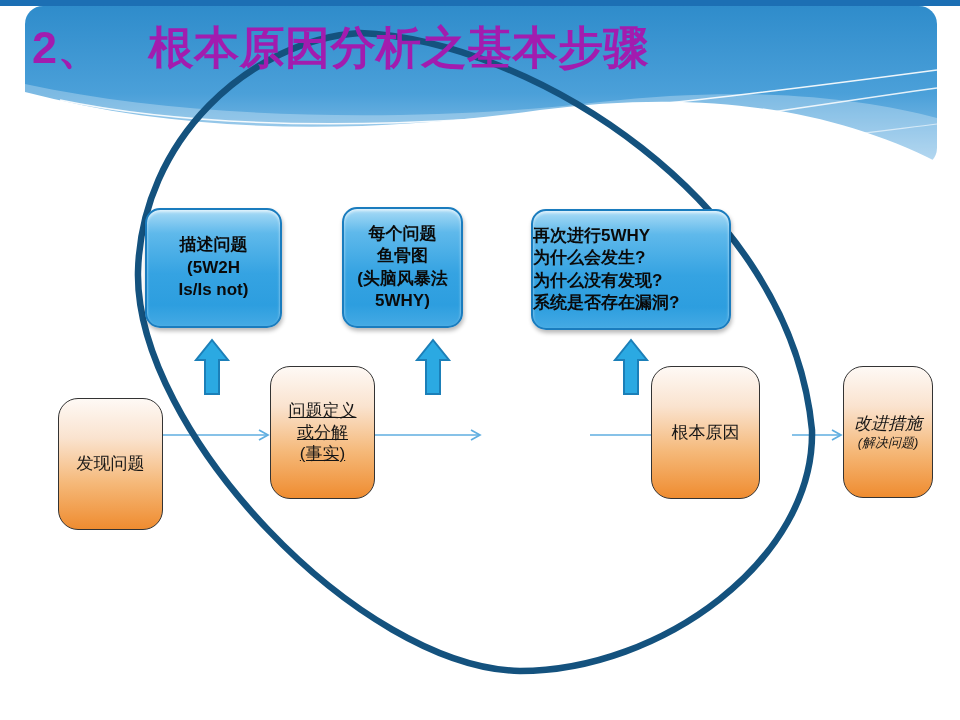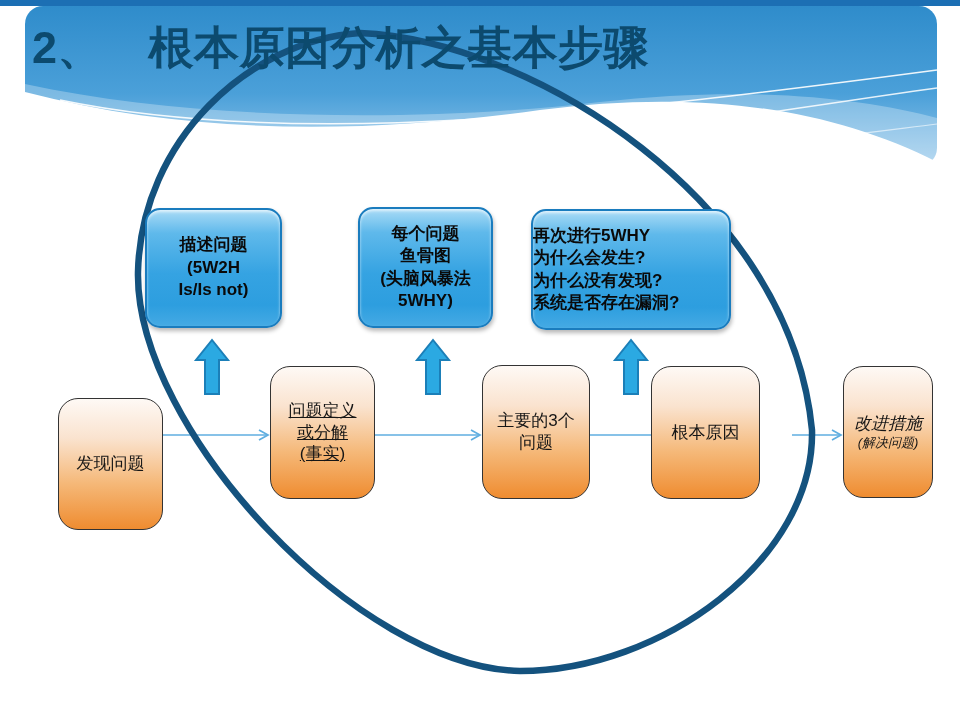--- a/index.html
+++ b/index.html
@@ -4,21 +4,21 @@
 <style>
   html,body { margin:0; padding:0; background:#888; }
   .slide {
     position:relative; width:960px; height:720px; background:#ffffff;
     overflow:hidden; font-family:"Liberation Sans", sans-serif;
     margin:0 auto;
   }
   .layer { position:absolute; left:0; top:0; }
   .title {
     position:absolute; left:32px; top:22px; z-index:5;
-    font-size:45px; line-height:1.15; font-weight:600; color:#0c4a6e;
+    font-size:45px; line-height:1.15; font-weight:600; color:#a21caf;
     white-space:pre; letter-spacing:0.5px;
   }
   .callout {
     position:absolute; z-index:6; box-sizing:border-box;
     border:2px solid #1A7CBE; border-radius:15px;
     background:linear-gradient(180deg,#A9DBF6 0%,#5FB9EB 20%,#35A3E2 55%,#2D9EDF 82%,#45AAE4 100%);
     box-shadow:1px 3px 4px rgba(0,0,0,.28), inset 0 2px 3px rgba(255,255,255,.65);
     display:flex; align-items:center; justify-content:center;
     font-weight:bold; font-size:17px; line-height:1.32; color:#0a0a0a;
     white-space:pre-line; text-align:center;
@@ -87,45 +87,41 @@
       <path transform="translate(433,0)" d="M-7,394 L-7,360 L-16,360 L0,340 L16,360 L7,360 L7,394 Z"></path>
       <path transform="translate(631,0)" d="M-7,394 L-7,360 L-16,360 L0,340 L16,360 L7,360 L7,394 Z"></path>
     </g>
   </svg>
 
   <div class="callout" style="left:145px; top:208px; width:137px; height:120px;">
     <span>描述问题
 (5W2H
 Is/Is not)</span>
   </div>
-  <div class="callout" style="left:358px; top:207px; width:135px; height:121px;">
+  <div class="callout" style="left:342px; top:207px; width:121px; height:121px;">
     <span>每个问题
 鱼骨图
 (头脑风暴法
 5WHY)</span>
   </div>
   <div class="callout align-left" style="left:531px; top:209px; width:200px; height:121px;">
     <span>再次进行5WHY
 为什么会发生?
 为什么没有发现?
 系统是否存在漏洞?</span>
   </div>
 
   <div class="step" style="left:58px; top:366px; width:105px; height:132px;margin-top:32px;">
     <span>发现问题</span>
   </div>
   <div class="step" style="left:270px; top:366px; width:105px; height:133px;text-decoration:underline;">
     <span>问题定义
 或分解
 (事实)</span>
   </div>
-  <div class="step" style="left:482px; top:365px; width:108px; height:134px;">
-    <span>主要的3个
-问题</span>
-  </div>
   <div class="step" style="left:651px; top:366px; width:109px; height:133px;">
     <span>根本原因</span>
   </div>
   <div class="step" style="left:843px; top:366px; width:90px; height:132px;font-style:italic;">
     <span>改进措施</span>
     <span class="step-sub">(解决问题)</span>
   </div>
 
 </div>
 

